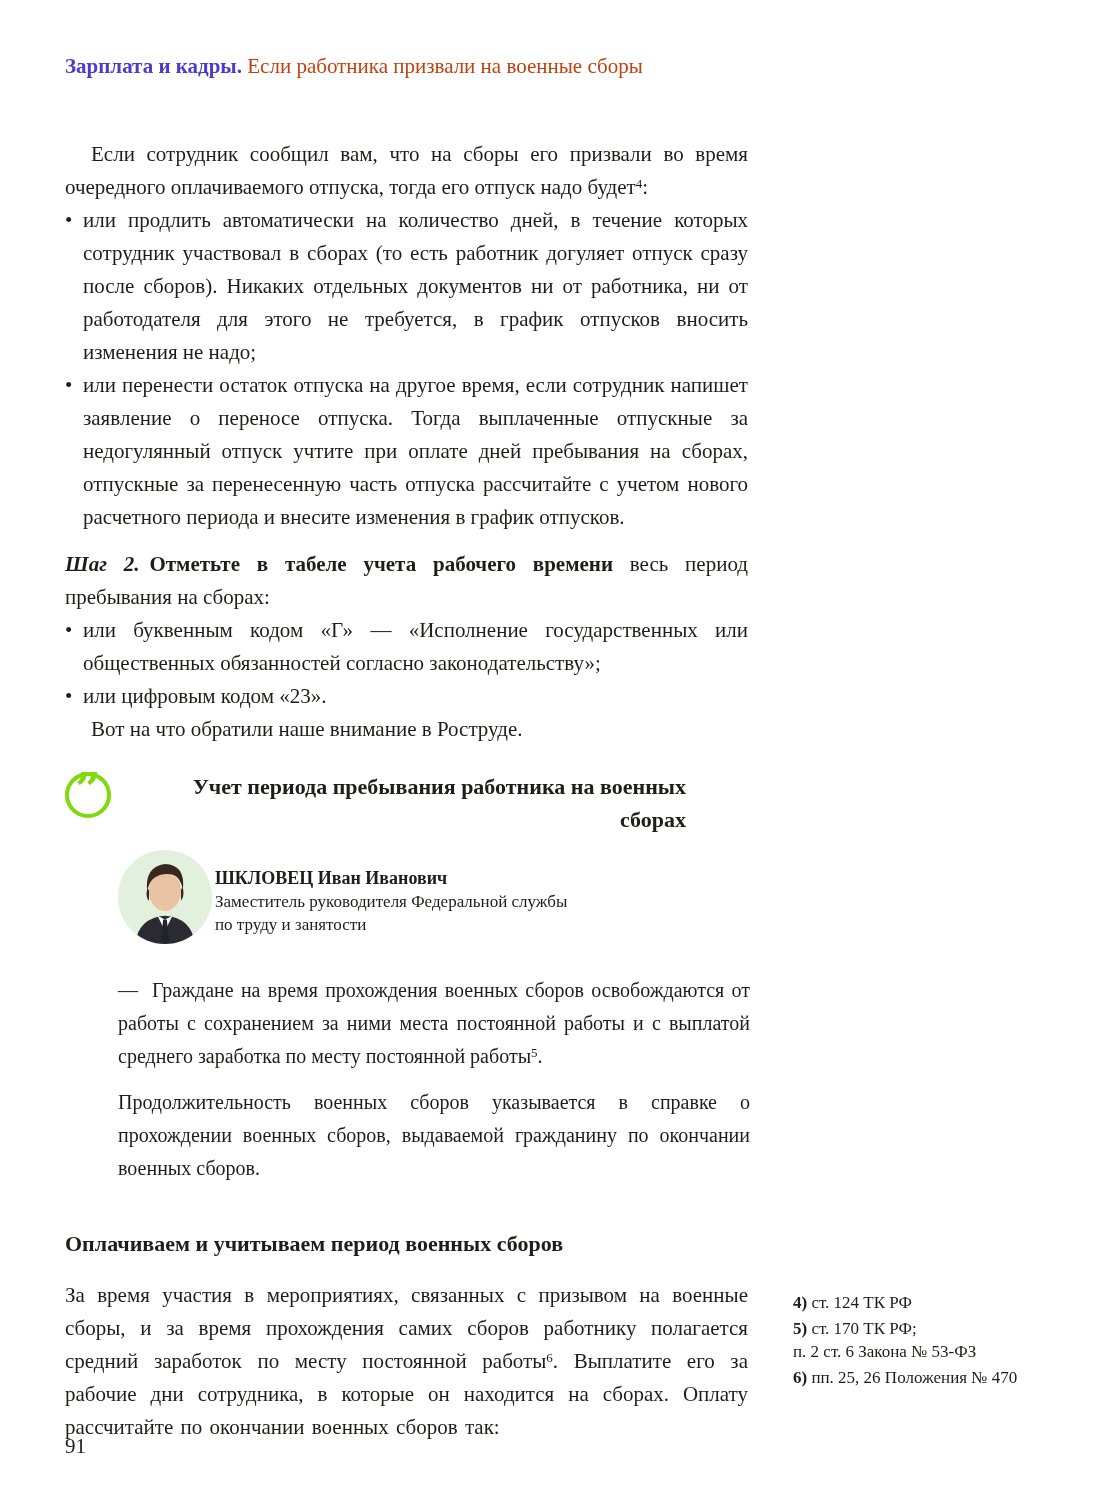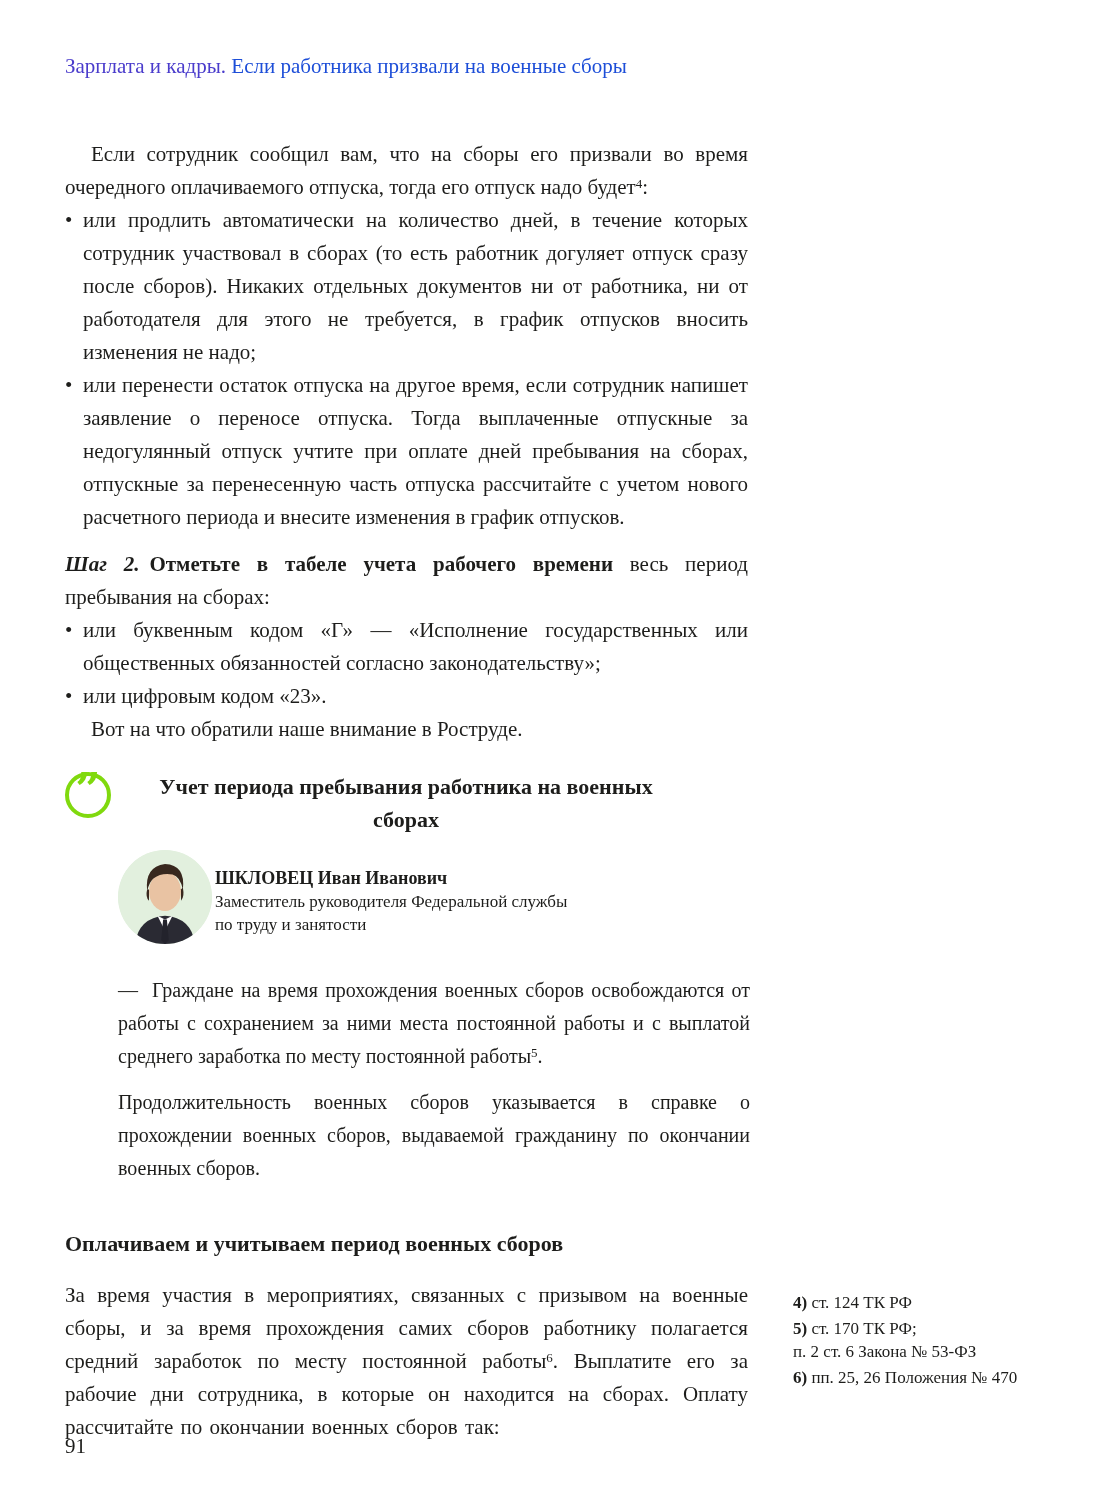--- a/index.html
+++ b/index.html
@@ -3,22 +3,22 @@
 <meta charset="utf-8">
 <style>
   html,body{margin:0;padding:0;background:#ffffff;}
   .page{
     position:relative;width:1104px;height:1500px;background:#ffffff;overflow:hidden;
     font-family:"Liberation Serif","DejaVu Serif",serif;color:#1d1d1b;
   }
   .main{position:absolute;left:65px;top:52px;width:683px;}
   
   .kicker{font-size:21px;line-height:28px;margin-bottom:58px;white-space:nowrap;}
-  .kicker .brand{font-weight:normal;color:#4a3ccc;}
-  .kicker .arttitle{color:#1d4ed8;}
+  .kicker .brand{font-weight:bold;color:#4a3ccc;}
+  .kicker .arttitle{color:#c2410c;}
   
   .para{font-size:21px;line-height:33px;text-align:justify;margin:0;}
   .indent{text-indent:26px;}
   sup.fn{font-size:13px;line-height:0;vertical-align:6px;}
   ul.blist{list-style:none;margin:0;padding:0;}
   ul.blist li{position:relative;padding-left:18px;font-size:21px;line-height:33px;text-align:justify;}
   ul.blist li .dot{position:absolute;left:0;top:0;}
   .step-para{margin-top:14px;}
   .step-label{font-weight:bold;font-style:italic;margin-right:10px;}
   .step-bold{font-weight:bold;}
@@ -27,21 +27,21 @@
   .quote-sec{margin-top:24px;}
   .quote-head-row{display:flex;align-items:flex-start;}
   .quote-icon{
     flex:0 0 auto;width:38px;height:38px;border:4px solid #80d90e;border-radius:50%;
     margin-top:2px;position:relative;
   }
   .quote-icon .glyph{
     position:absolute;left:50%;top:50%;transform:translate(-50%,-62%);
     color:#80d90e;font-size:44px;font-weight:bold;font-family:"DejaVu Serif",serif;line-height:1;
   }
-  .quote-heading{margin-left:15px;font-size:22px;line-height:33px;font-weight:bold;max-width:560px;text-align:center;}
+  .quote-heading{margin-left:15px;font-size:22px;line-height:33px;font-weight:bold;max-width:560px;text-align:right;}
   .quote-body{margin-left:53px;width:632px;}
   .expert-row{display:flex;align-items:flex-start;margin-top:14px;}
   .expert-photo{flex:0 0 auto;width:94px;height:94px;border-radius:50%;overflow:hidden;background:#e2f0de;}
   .expert-meta{margin-left:3px;padding-top:16px;}
   .expert-name{font-size:18px;font-weight:bold;line-height:24px;}
   .expert-title{font-size:17px;line-height:23px;}
   .qpara{font-size:20px;line-height:33px;text-align:justify;margin:0;}
   .qpara.first{margin-top:30px;}
   .qpara.gap{margin-top:12px;}
   .qdash{margin-right:14px;}

